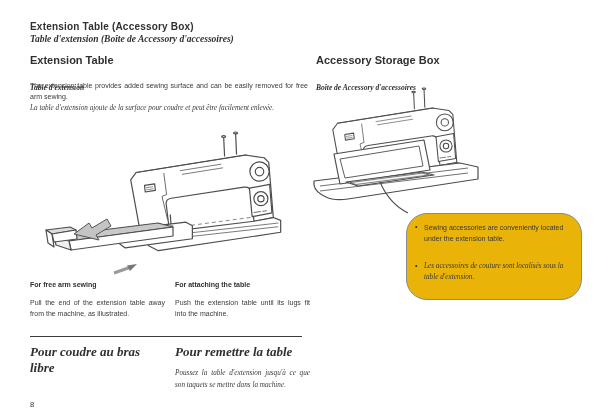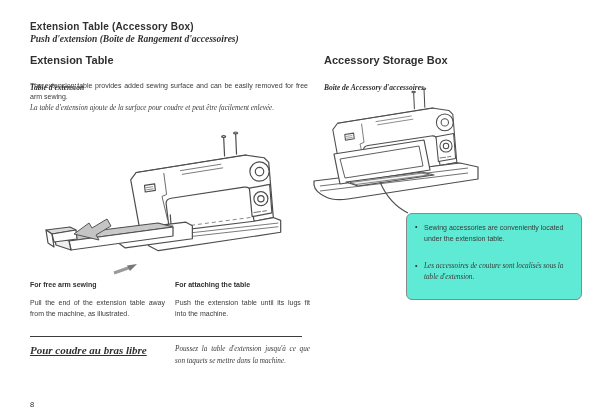--- a/index.html
+++ b/index.html
@@ -12,25 +12,25 @@
   .fr-bold{font-family:"Liberation Serif",serif;font-style:italic;font-weight:bold;}
   .title-en{font-size:10px;font-weight:bold;letter-spacing:.2px;}
   .title-fr{font-size:9.5px;margin-top:2px;}
   .colhead-en{font-size:11px;font-weight:bold;}
   .colhead-fr{font-size:7.5px;margin-top:17px;}
   .body-en{font-size:7px;line-height:1.62;text-align:justify;color:#3a3a3a;}
   .body-fr{font-size:7.2px;line-height:1.6;text-align:justify;color:#3a3a3a;}
   .two-col{display:flex;gap:10px;width:280px;}
   .two-col .col{width:135px;}
   .sec-head-en{font-size:7px;font-weight:bold;margin-bottom:9px;}
-  .sec-head-fr{font-size:11px;margin-bottom:8px;text-decoration:underline;}
+  .sec-head-fr{font-size:13px;margin-bottom:8px;}
   .rule{height:1px;background:#3c3c3c;}
   .pagenum{font-size:7.5px;color:#303030;}
   .bubble{
-    box-sizing:border-box; border:1px solid #8a8a8a; border-radius:6px; background:#5eead4;
+    box-sizing:border-box; border:1px solid #8a8a8a; border-radius:21px; background:#eab308;
     padding:8px 9px 6px 8px;
   }
   .bullet-row{display:flex;}
   .bullet-dot{width:9px;flex:0 0 9px;font-size:7px;line-height:1.55;}
   .bullet-text{flex:1;}
   .bubble .body-en{text-align:left;}
   .bubble .body-fr{text-align:left;}
   svg{display:block;}
 </style>
 </head>
@@ -70,21 +70,21 @@
         <path d="M60,108.5 L60,113" stroke-width="0.9"></path>
 
         <path fill="#fff" d="M27,112 L150,97 L171,93 L179,96 L179,109 L46,129 L36,124 Z"></path>
         <path d="M33,115 L176,99 M33,119 L176,103" stroke-width="0.8"></path>
       </g>
     </defs>
   </svg>
 
   <div class="abs" style="left:30px;top:21px;width:320px">
     <div class="title-en">Extension Table (Accessory Box)</div>
-    <div class="title-fr fr-bold">Push d'extension (Boîte de Rangement d'accessoires)</div>
+    <div class="title-fr fr-bold">Table d'extension (Boîte de Accessory d'accessoires)</div>
   </div>
 
   <div class="abs" style="left:30px;top:54px">
     <div class="colhead-en">Extension Table</div>
     <div class="colhead-fr fr-bold">Table d'extension</div>
   </div>
 
   <div class="abs body-en" style="left:30px;top:80px;width:278px">The extension table provides added sewing surface and can be easily removed for free arm sewing.</div>
   <div class="abs body-fr fr" style="left:30px;top:103px;width:278px">La table d'extension ajoute de la surface pour coudre et peut être facilement enlevée.</div>
 
@@ -131,27 +131,28 @@
     </div>
   </div>
 
   <div class="abs rule" style="left:30px;top:336px;width:272px"></div>
 
   <div class="abs two-col" style="left:30px;top:344px">
     <div class="col">
       <div class="sec-head-fr fr-bold">Pour coudre au bras libre</div>
     </div>
     <div class="col">
+      <div class="sec-head-fr fr-bold">Pour remettre la table</div>
       <div class="body-fr fr">Poussez la table d'extension jusqu'à ce que son taquets se mettre dans la machine.</div>
     </div>
   </div>
 
   <div class="abs pagenum" style="left:30px;top:400px">8</div>
 
-  <div class="abs" style="left:324px;top:54px">
+  <div class="abs" style="left:316px;top:54px">
     <div class="colhead-en">Accessory Storage Box</div>
     <div class="colhead-fr fr-bold">Boîte de Accessory d'accessoires</div>
   </div>
 
   <div class="abs" style="left:308px;top:82px">
     <svg width="284" height="152" viewBox="0 0 284 152">
 
       <use href="#machine" xlink:href="#machine" transform="translate(12,6) scale(0.80)"></use>
 
       <g stroke="#4d4d4d" stroke-width="1.2" stroke-linejoin="round" fill="none">

